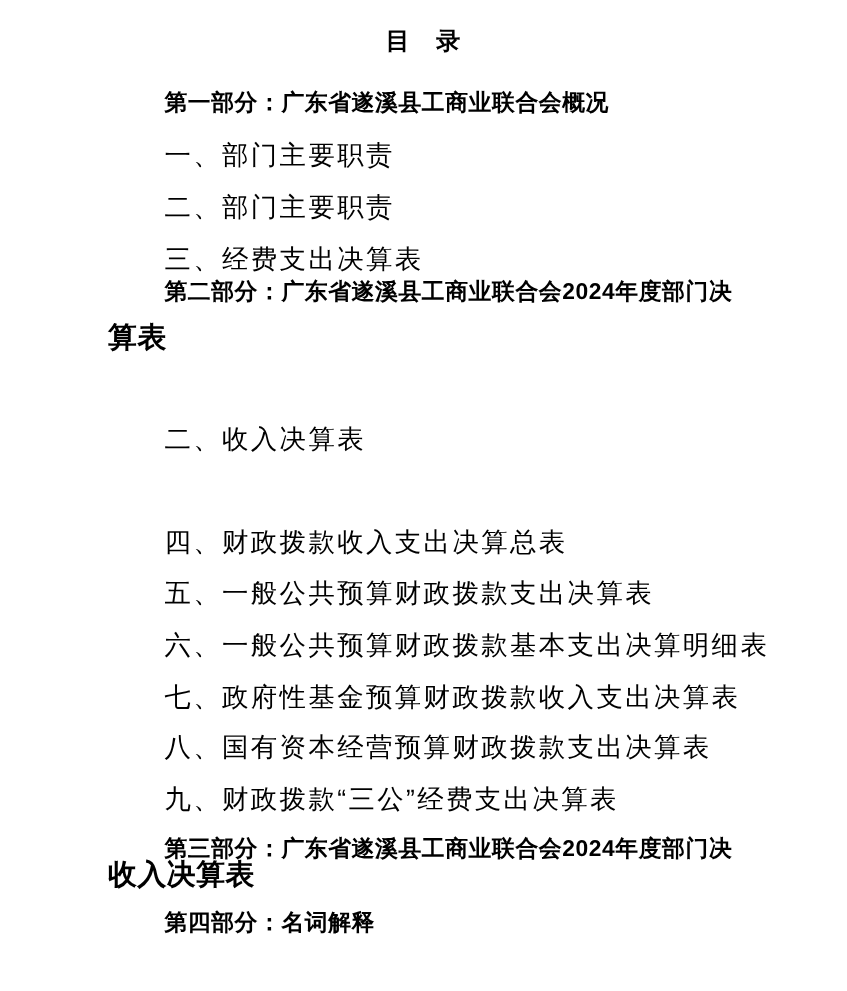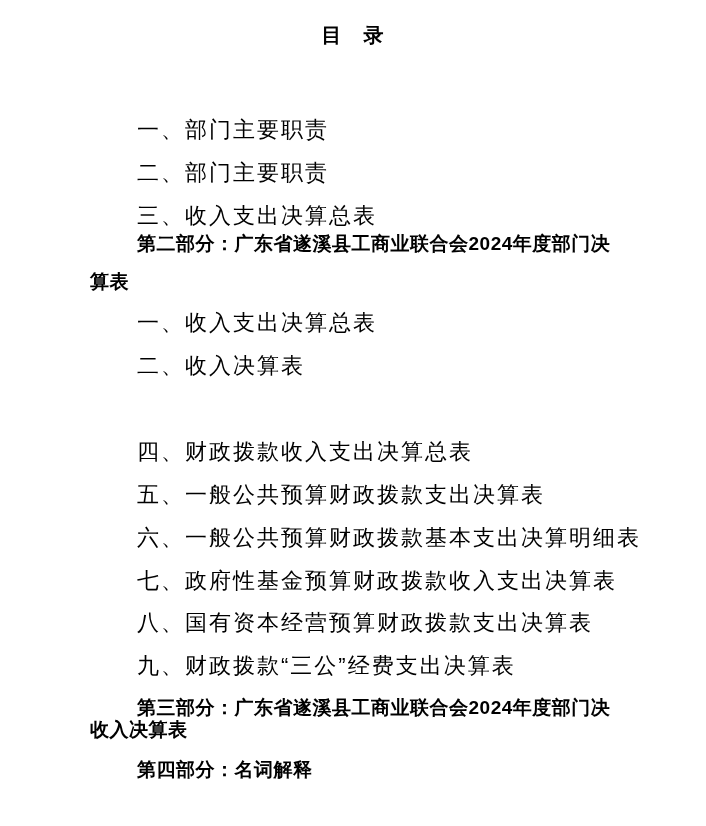--- a/index.html
+++ b/index.html
@@ -31,47 +31,47 @@
   }
   .heading {
     left: 137px;
     font-size: 19px;
     font-weight: bold;
     letter-spacing: 0.5px;
     line-height: 24px;
   }
   .heading-cont {
     left: 90px;
-    font-size: 19px;
+    font-size: 24px;
     font-weight: bold;
     letter-spacing: 0.5px;
     line-height: 24px;
   }
   .item {
     left: 137px;
     font-size: 22px;
     font-weight: normal;
     letter-spacing: 2px;
     line-height: 24px;
   }
 </style>
 </head>
 <body>
 
 <div class="page">
 
   <div class="line doc-title" style="top:22px">目　录</div>
 
+  <div class="line heading" style="top:75px">第一部分：广东省遂溪县工商业联合会概况</div>
   <div class="line item" style="top:118px">一、部门主要职责</div>
   <div class="line item" style="top:161px">二、部门主要职责</div>
-  <div class="line item" style="top:204px">三、收入支出决算总表</div>
+  <div class="line item" style="top:204px">三、经费支出决算表</div>
 
   <div class="line heading" style="top:232px">第二部分：广东省遂溪县工商业联合会2024年度部门决</div>
   <div class="line heading-cont" style="top:270px">算表</div>
-  <div class="line item" style="top:311px">一、收入支出决算总表</div>
   <div class="line item" style="top:354px">二、收入决算表</div>
   <div class="line item" style="top:440px">四、财政拨款收入支出决算总表</div>
   <div class="line item" style="top:483px">五、一般公共预算财政拨款支出决算表</div>
   <div class="line item" style="top:526px">六、一般公共预算财政拨款基本支出决算明细表</div>
   <div class="line item" style="top:569px">七、政府性基金预算财政拨款收入支出决算表</div>
   <div class="line item" style="top:611px">八、国有资本经营预算财政拨款支出决算表</div>
   <div class="line item" style="top:654px">九、财政拨款“三公”经费支出决算表</div>
 
   <div class="line heading" style="top:696px">第三部分：广东省遂溪县工商业联合会2024年度部门决</div>
   <div class="line heading-cont" style="top:718px">收入决算表</div>

